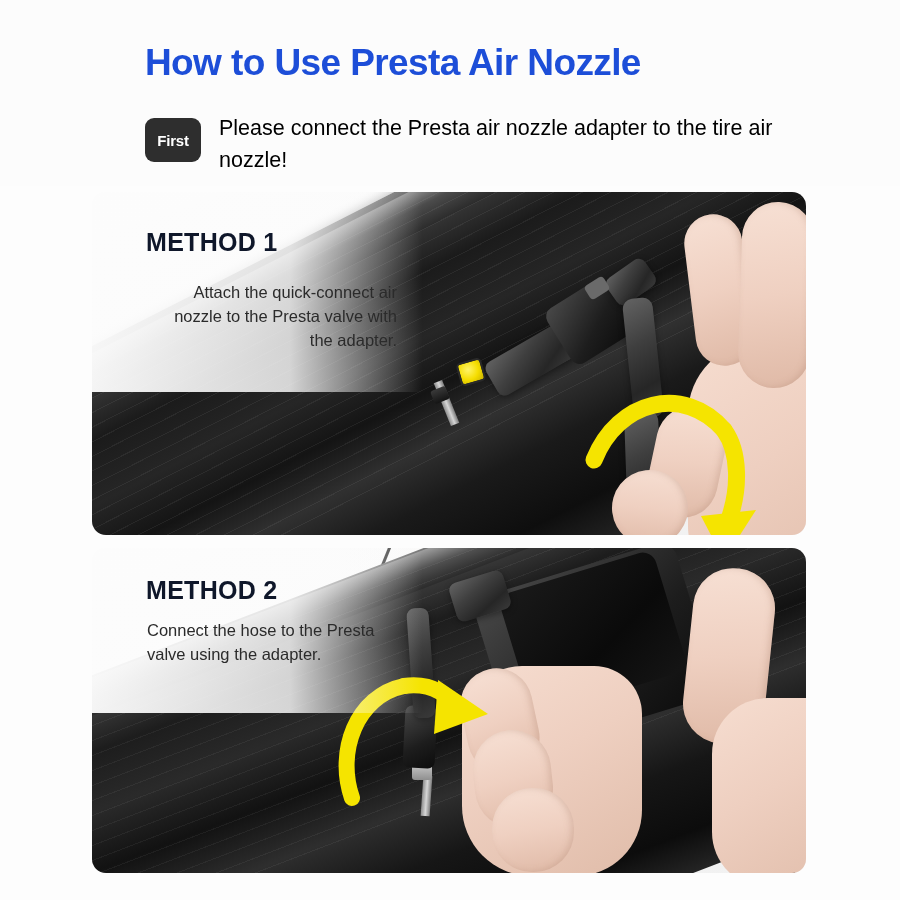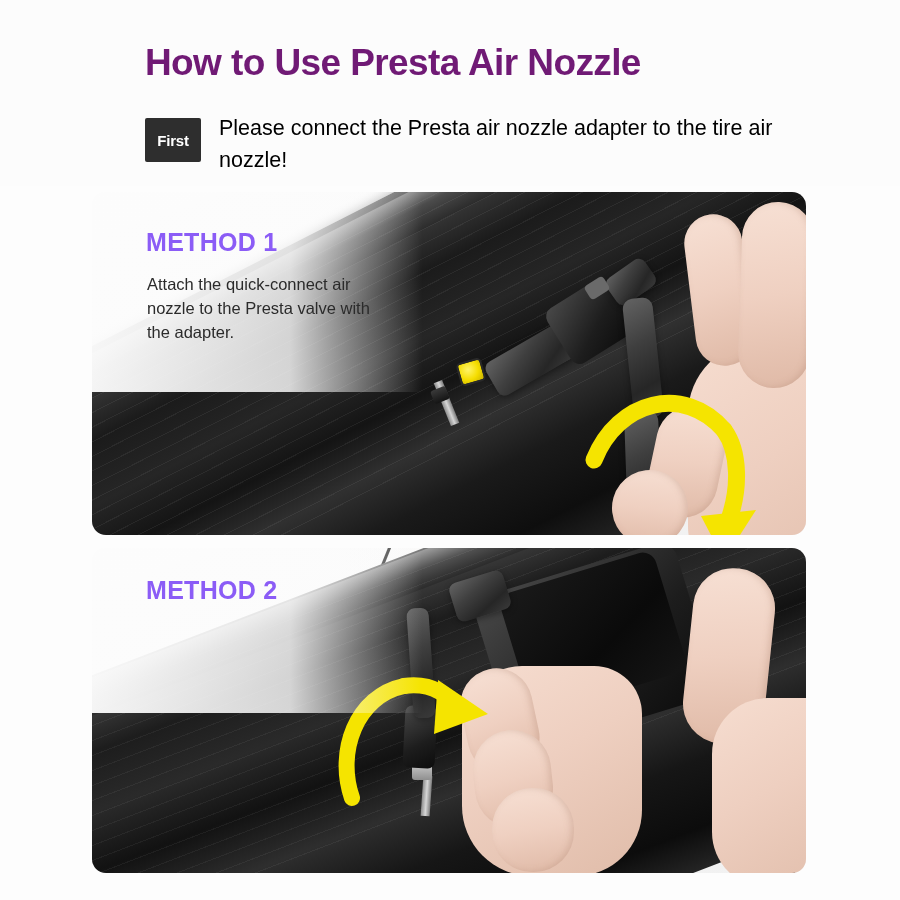--- a/index.html
+++ b/index.html
@@ -29,37 +29,37 @@
     height: 186px;
     background: #fcfcfc;
   }
   .title {
     position: absolute;
     left: 145px;
     top: 42px;
     font-size: 37px;
     font-weight: 700;
     letter-spacing: -0.6px;
-    color: #701a75;
+    color: #1d4ed8;
     white-space: nowrap;
   }
   .subtitle-row {
     position: absolute;
     left: 145px;
     top: 112px;
     width: 640px;
   }
   .first-badge {
     position: absolute;
     left: 0;
     top: 6px;
     width: 56px;
     height: 44px;
     background: #2e2e2e;
-    border-radius: 2px;
+    border-radius: 9px;
     color: #ffffff;
     font-size: 15px;
     font-weight: 700;
     display: flex;
     align-items: center;
     justify-content: center;
     letter-spacing: -0.2px;
   }
   .subtitle-text {
     position: absolute;
@@ -208,21 +208,21 @@
 
   
   .arrow-svg { position: absolute; overflow: visible; }
 
   
   .method-title {
     position: absolute;
     font-size: 25px;
     font-weight: 700;
     letter-spacing: 0.3px;
-    color: #8b5cf6;
+    color: #0f172a;
     white-space: nowrap;
   }
   .method-desc {
     position: absolute;
     font-size: 16.5px;
     line-height: 24px;
     font-weight: 500;
     color: #2b2b2b;
   }
   .note-box {
@@ -290,21 +290,21 @@
 
       <svg class="arrow-svg" style="left:496px;top:190px;" width="200" height="200" viewBox="0 0 200 200">
         <path d="M6 78 C 30 18, 96 2, 136 48" fill="none" stroke="#F5E400" stroke-width="17" stroke-linecap="round"></path>
         <path d="M136 48 C 152 70, 152 108, 140 140" fill="none" stroke="#F5E400" stroke-width="17" stroke-linecap="round"></path>
         <polygon points="113,134 168,128 136,178" fill="#F5E400"></polygon>
       </svg>
 
       <div class="veil" style="left:0;top:0;width:330px;height:200px;"></div>
 
       <div class="method-title" style="left:54px;top:36px;">METHOD 1</div>
-      <div class="method-desc" style="left:55px;top:80px;width:250px;">Attach the quick-connect air nozzle to the Presta valve with the adapter.</div>
+      <div class="method-desc" style="left:55px;top:88px;width:250px;text-align:right;">Attach the quick-connect air nozzle to the Presta valve with the adapter.</div>
     </div>
   </div>
 
   <div class="panel panel-2">
     <div class="photo">
       <div class="bg-wash"></div>
 
       <div class="spoke" style="left:300px;top:-10px;width:3px;height:190px;transform:rotate(22deg);"></div>
       <div class="spoke" style="left:360px;top:-10px;width:3px;height:210px;transform:rotate(16deg);"></div>
       <div class="spoke" style="left:418px;top:40px;width:3px;height:230px;transform:rotate(6deg);"></div>
@@ -344,16 +344,17 @@
 
       <svg class="arrow-svg" style="left:242px;top:118px;" width="180" height="160" viewBox="0 0 180 160">
         <path d="M18 132 C 2 86, 22 30, 70 20" fill="none" stroke="#F5E400" stroke-width="16" stroke-linecap="round"></path>
         <path d="M70 20 C 98 16, 118 30, 126 48" fill="none" stroke="#F5E400" stroke-width="16" stroke-linecap="round"></path>
         <polygon points="104,14 154,48 100,68" fill="#F5E400"></polygon>
       </svg>
 
       <div class="veil" style="left:0;top:0;width:330px;height:165px;"></div>
 
       <div class="method-title" style="left:54px;top:28px;">METHOD 2</div>
+      <div class="method-desc" style="left:55px;top:70px;width:262px;">Connect the hose to the Presta valve using the adapter.</div>
     </div>
   </div>
 
 </div>
 
 </body></html>

